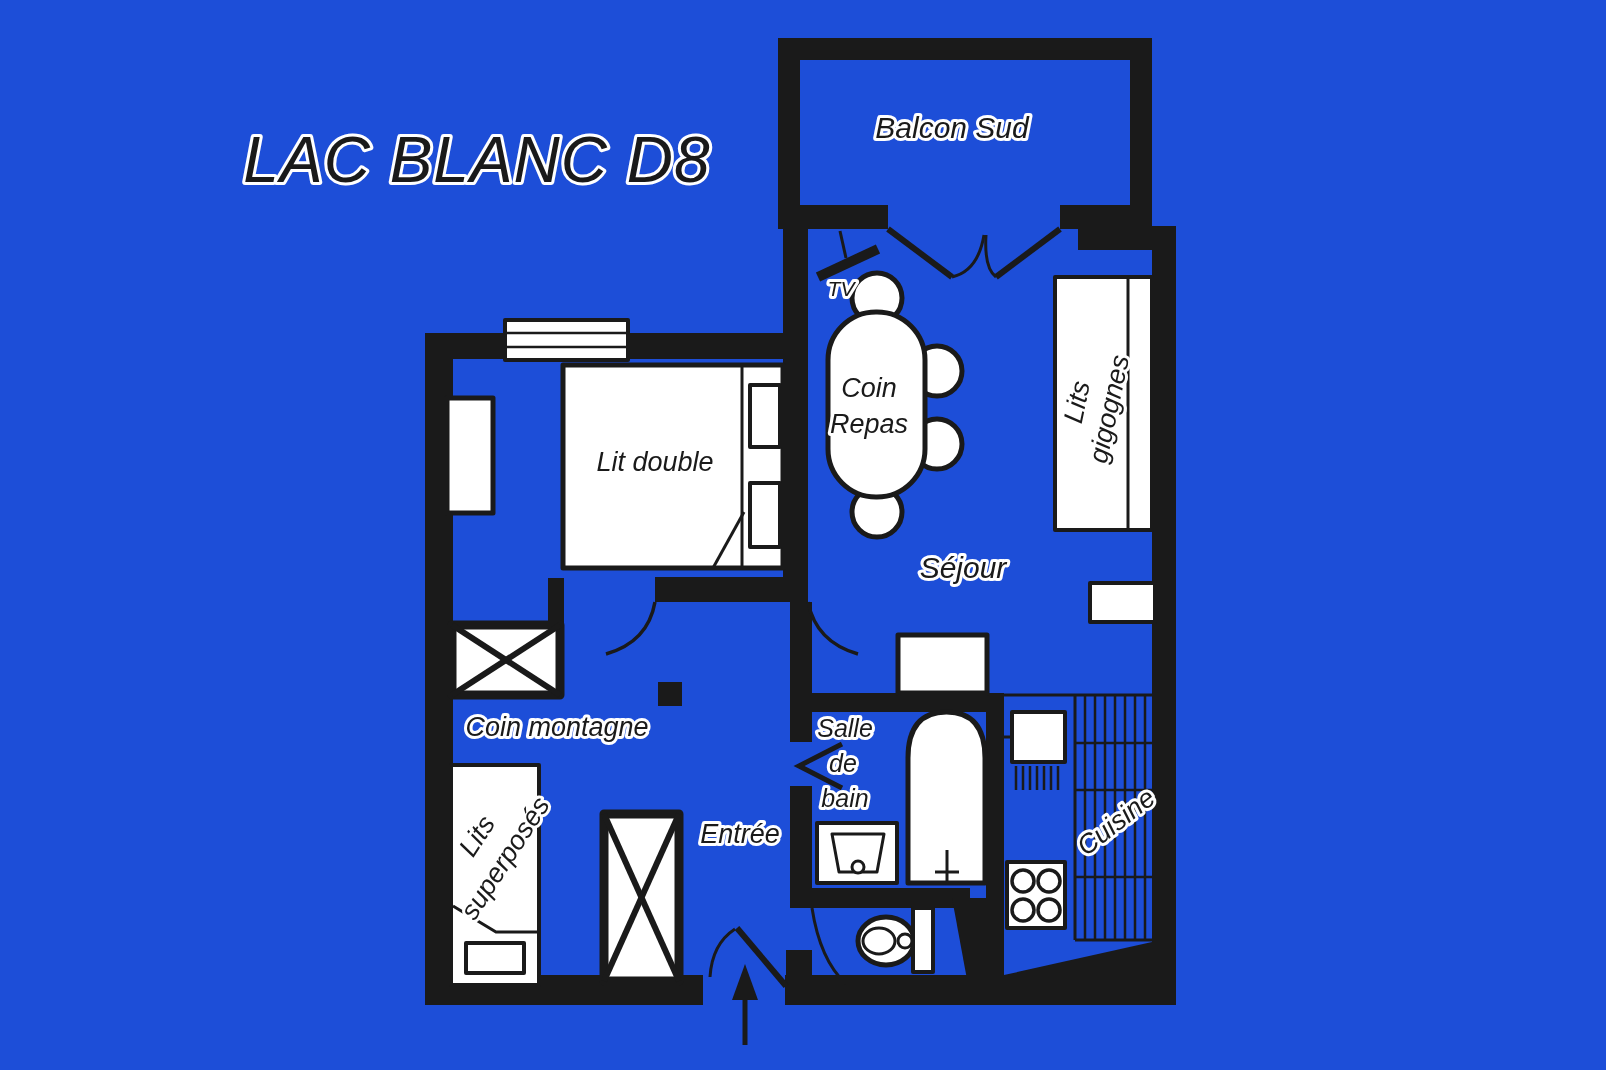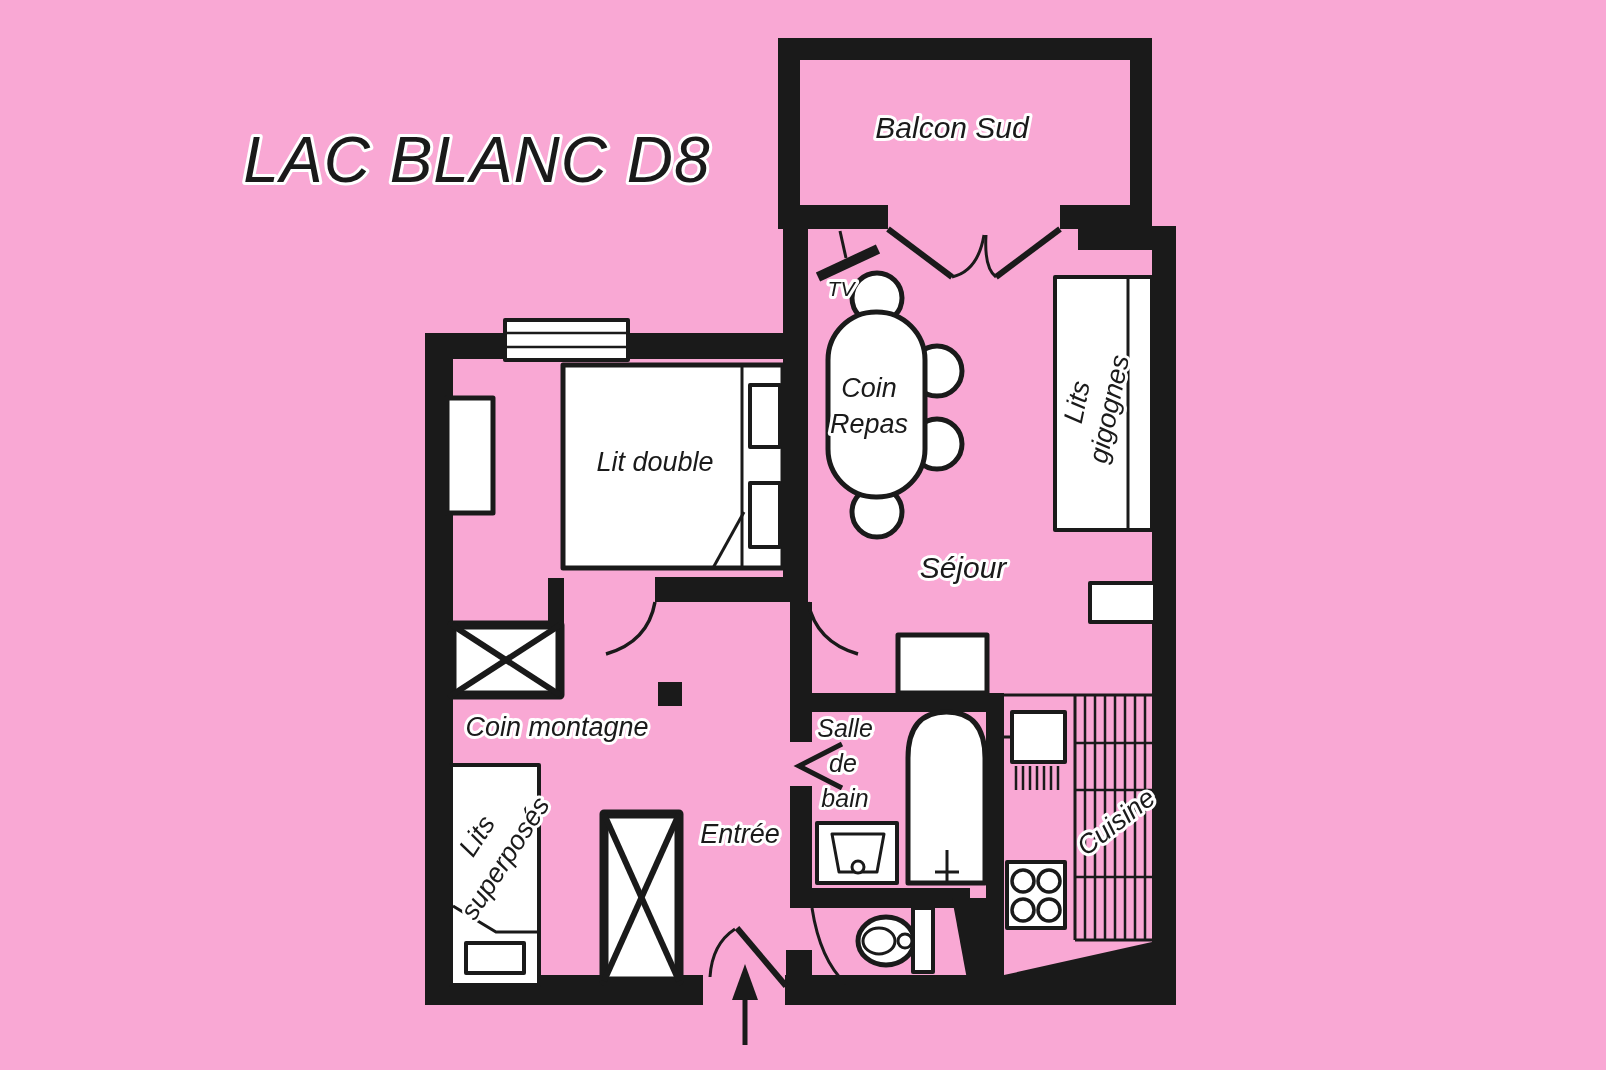--- a/index.html
+++ b/index.html
@@ -1,16 +1,16 @@
 <!DOCTYPE html>
 <html><head>
 <meta charset="utf-8">
 <style>
   html,body{margin:0;padding:0;background:#ffffff;}
-  .canvas{position:relative;width:1606px;height:1070px;background:#f9a8d4;overflow:hidden;text-align:right;}
+  .canvas{position:relative;width:1606px;height:1070px;background:#1d4ed8;overflow:hidden;text-align:right;}
   svg{position:absolute;left:0;top:0;}
   .wall{fill:#1a1a1a;stroke:none;}
   .thin{stroke:#1a1a1a;fill:none;}
   .furn{fill:#ffffff;stroke:#1a1a1a;stroke-linejoin:round;}
   .plan-label{
     font-family:"Liberation Sans","DejaVu Sans",sans-serif;
     font-style:italic;
     fill:#1a1a1a;
     text-anchor:middle;
     dominant-baseline:central;

